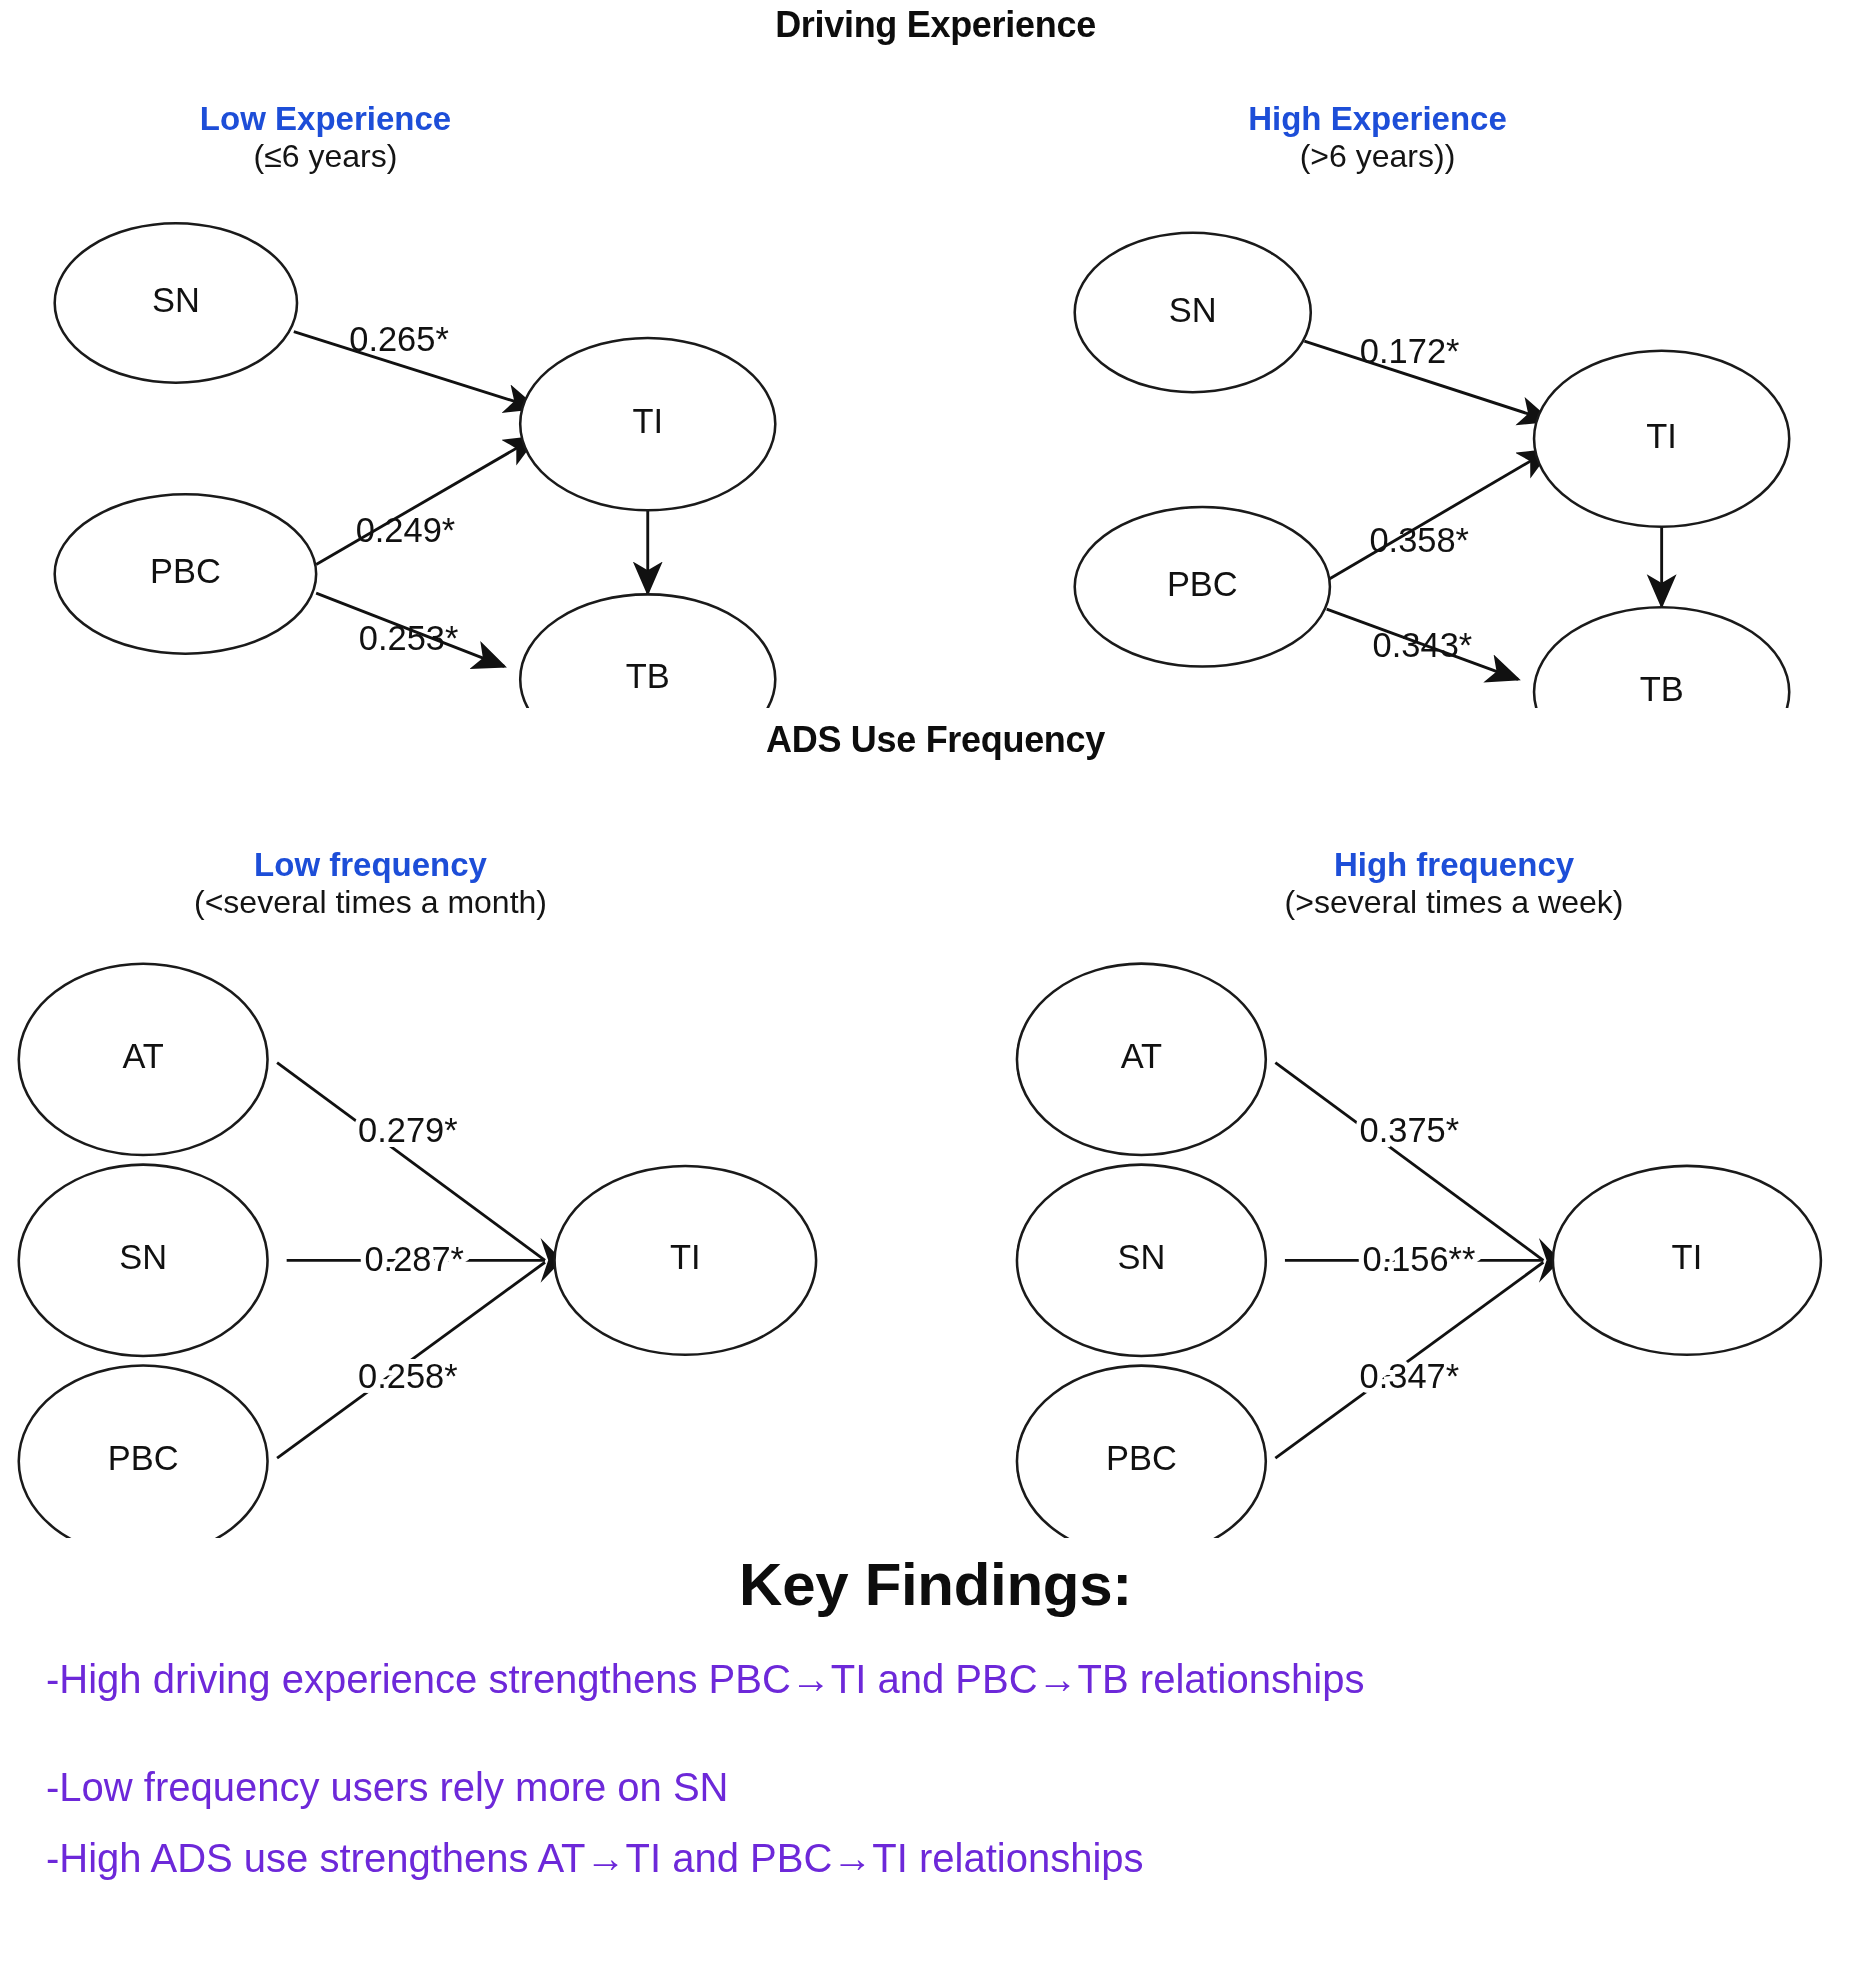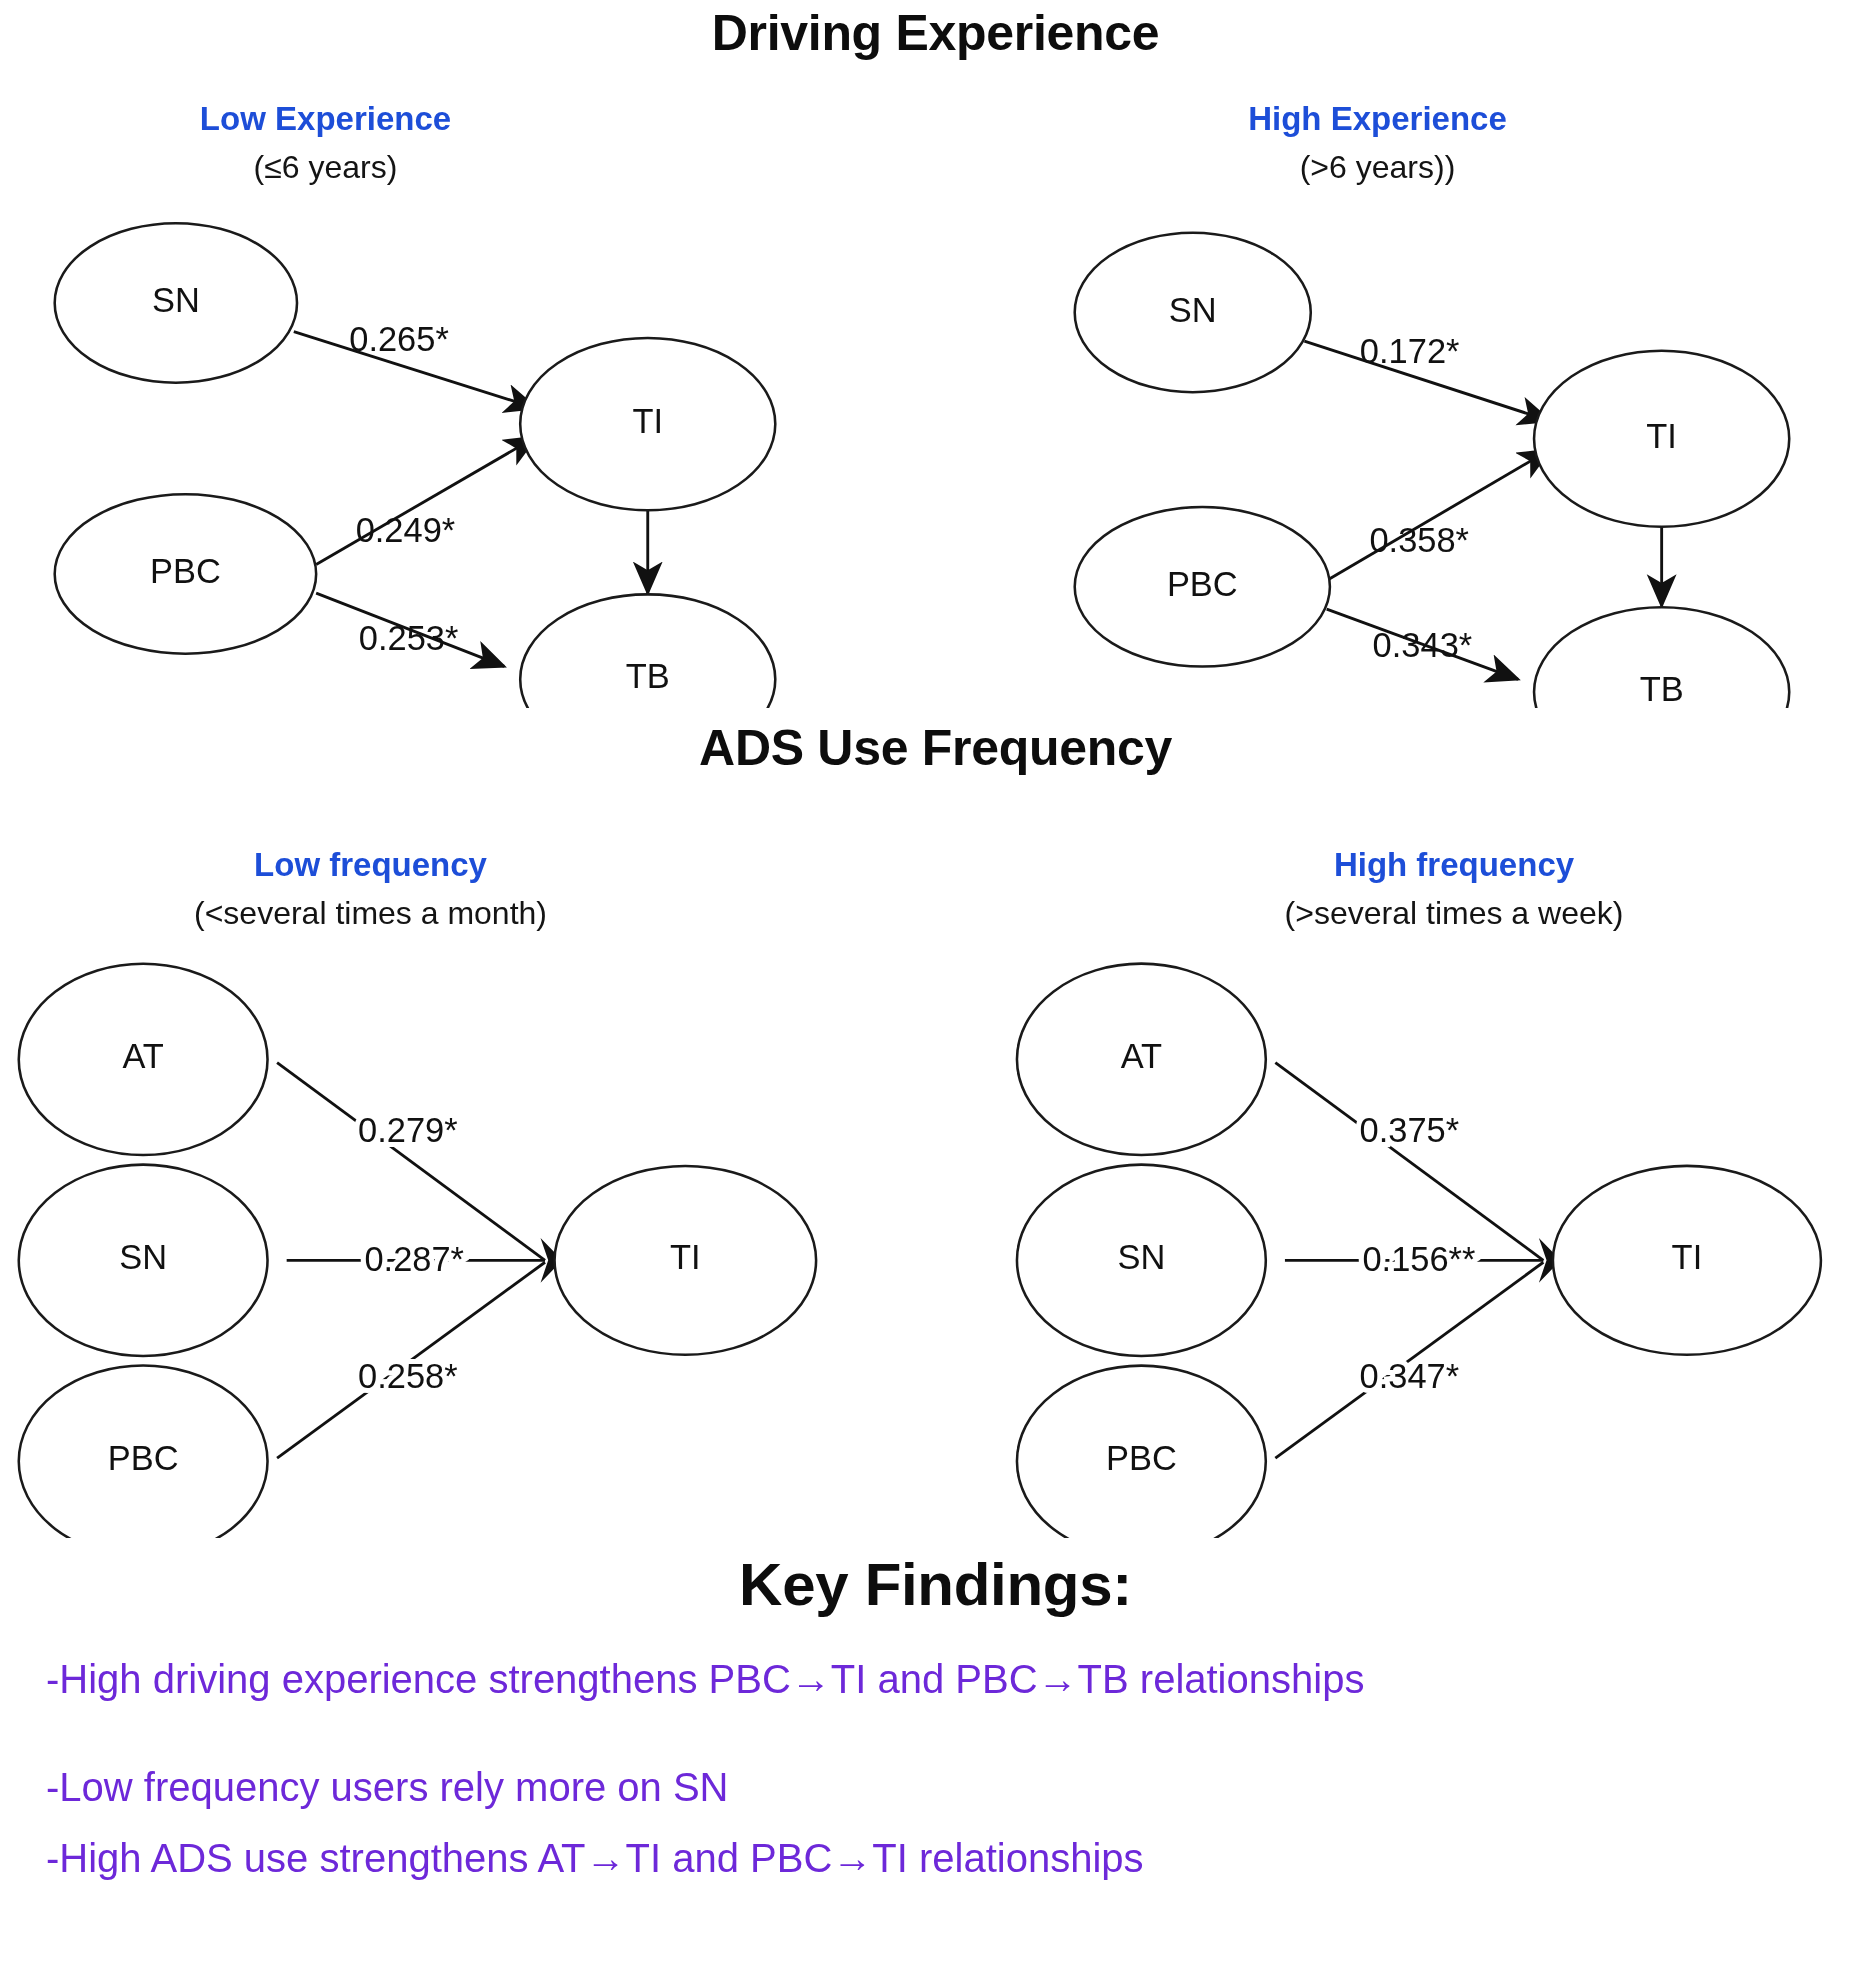--- a/index.html
+++ b/index.html
@@ -11,21 +11,21 @@
     color: #111111;
     overflow: hidden;
   }
   .page { position: relative; width: 1871px; height: 1985px; background:#fff; }
 
   .section-title {
     position: absolute;
     width: 100%;
     text-align: center;
     font-weight: bold;
-    font-size: 50px;
+    font-size: 36px;
     letter-spacing: -0.3px;
     color: #0d0d0d;
   }
   #title-driving { top: 3.8px; }
   #title-ads { top: 719px; }
   #title-findings { top: 1550px; font-size: 60px; }
 
   .panel-head {
     position: absolute;
     text-align: center;
@@ -35,21 +35,21 @@
     display:block;
     font-weight: bold;
     font-size: 33px;
     color:#1d4ed8;
   }
   .panel-head .ph-sub {
     display:block;
     font-weight: normal;
     font-size: 32px;
     color:#141414;
-    margin-top: 12px;
+    margin-top: 1px;
   }
 
   #head-low-exp  { left: 147px;  top: 101px; width: 357px; }
   #head-high-exp { left: 1199px; top: 101px; width: 357px; text-align: center; }
   #head-low-freq { left: 128px;  top: 847px; width: 485px; }
   #head-high-freq{ left: 1199px; top: 847px; width: 510px; }
 
   .diagram { position: absolute; }
   #diag-low-exp   { left: 25.5px;   top: 204px; }
   #diag-high-exp  { left: 1046px; top: 204px; }

